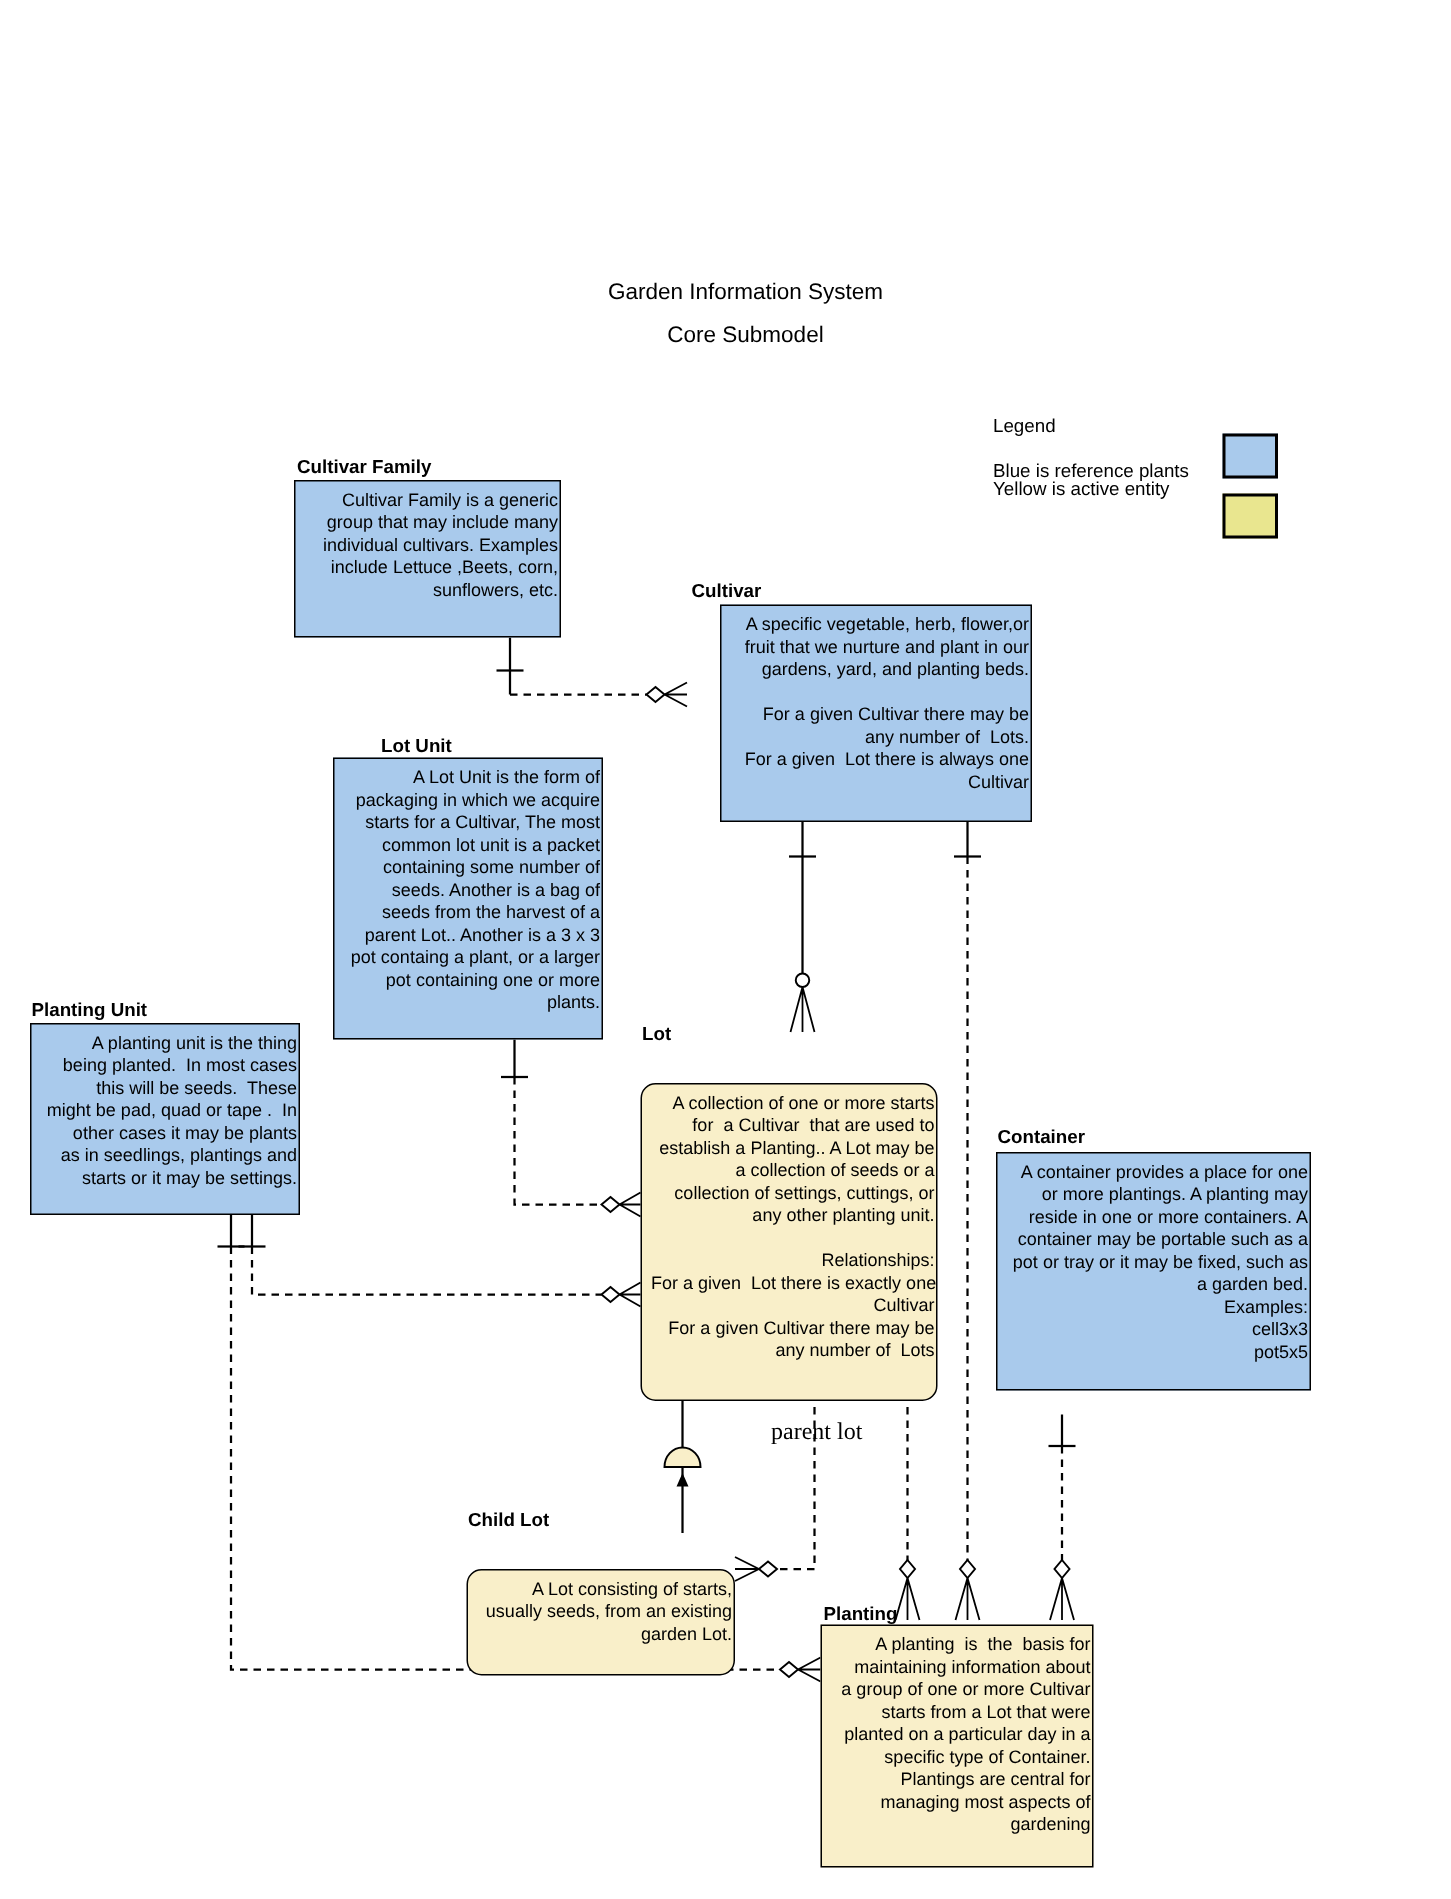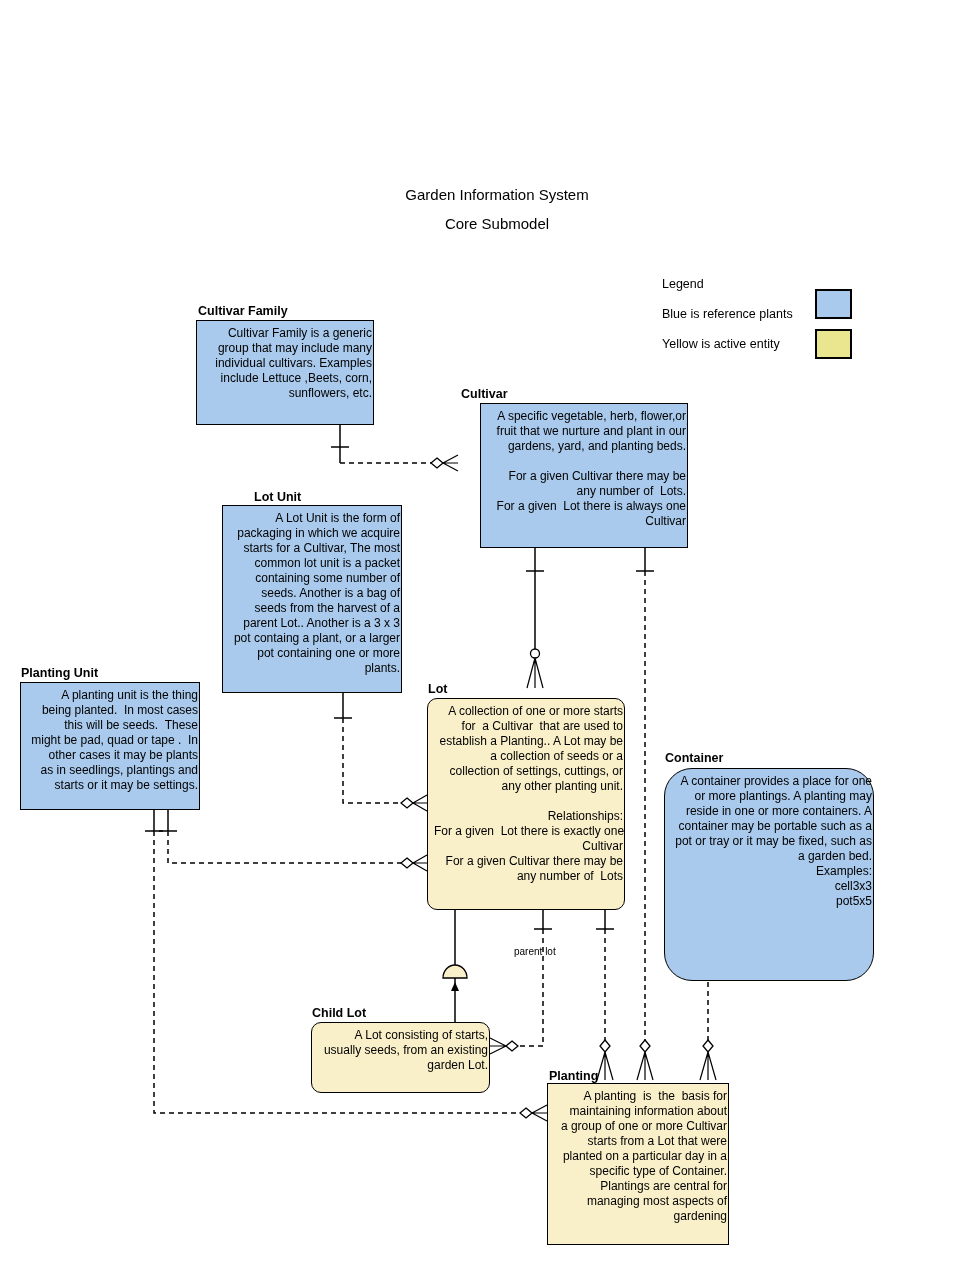--- a/index.html
+++ b/index.html
@@ -5,41 +5,41 @@
   html,body{margin:0;padding:0;background:#ffffff;}
   #canvas{position:relative;width:967px;height:1266px;background:#ffffff;overflow:hidden;
           font-family:"Liberation Sans", sans-serif;color:#000;}
   .title-line{position:absolute;left:247px;width:500px;text-align:center;
               font-size:15px;line-height:28px;font-family:"Liberation Sans",sans-serif;}
   .legend-text{position:absolute;font-size:12.5px;font-family:"Liberation Sans",sans-serif;}
   .legend-swatch{position:absolute;width:33px;height:26px;border:2px solid #000;}
   .entity-label{position:absolute;font-size:12.5px;font-weight:bold;
                 font-family:"Liberation Sans",sans-serif;white-space:pre;}
   .entity-box{position:absolute;border:1.6px solid #000;box-sizing:border-box;text-align:right;}
-  .entity-box.rounded{border-radius:10px;}
+  .entity-box.rounded{border-radius:10px;margin-top:24px;}
   .entity-body{font-size:12px;line-height:15px;white-space:pre;padding:5px 1px 0 6px;
                font-family:"Liberation Sans",sans-serif;}
-  .float-label{position:absolute;font-size:10px;font-family:Liberation Sans, sans-serif;white-space:pre;}
+  .float-label{position:absolute;font-size:16px;font-family:Liberation Serif, serif;white-space:pre;}
   svg{position:absolute;left:0;top:0;}
   .conn{stroke:#000;stroke-width:1.5;fill:none;}
   .conn.dashed{stroke-dasharray:5 4;}
   .sym{stroke:#000;stroke-width:1.3;fill:#fff;}
   .foot{stroke:#000;stroke-width:1.2;fill:none;}
 </style>
 </head>
 <body>
 
 <div id="canvas">
 
   <div class="title-line" style="top:181px;">Garden Information System</div>
   <div class="title-line" style="top:210px;">Core Submodel</div>
 
   <div class="legend-text" style="left:662px;top:277px;">Legend</div>
   <div class="legend-text" style="left:662px;top:307px;">Blue is reference plants</div>
-  <div class="legend-text" style="left:662px;top:337px;">Yellow is active entity</div>
+  <div class="legend-text" style="left:662px;top:319px;">Yellow is active entity</div>
   <div class="legend-swatch" style="left: 815px; top: 289px; background-color: rgb(169, 202, 236);"></div>
   <div class="legend-swatch" style="left: 815px; top: 329px; background-color: rgb(233, 230, 143);"></div>
 
   <svg width="967" height="1266">
 
     <g>
       <path class="conn" d="M340 425 V463"></path>
       <path class="conn" d="M331 447 H349"></path>
       <path class="conn dashed" d="M340 463 H431"></path>
       <polygon class="sym" points="437,458 443,463 437,468 431,463"></polygon>
@@ -176,21 +176,21 @@
 any other planting unit.
 
 Relationships:
 For a given  Lot there is exactly one
 Cultivar
 For a given Cultivar there may be
 any number of  Lots</div>
   </div>
 
   <div class="entity-label" style="left:665px;top:751px;">Container</div>
-  <div class="entity-box" style="left: 664px; top: 768px; width: 210px; height: 213px; background-color: rgb(169, 202, 236); border-radius: 28px;">
+  <div class="entity-box" style="left: 664px; top: 768px; width: 210px; height: 159px; background-color: rgb(169, 202, 236);">
     <div class="entity-body">A container provides a place for one
 or more plantings. A planting may
 reside in one or more containers. A
 container may be portable such as a
 pot or tray or it may be fixed, such as
 a garden bed.
 Examples:
   cell3x3
   pot5x5</div>
   </div>

